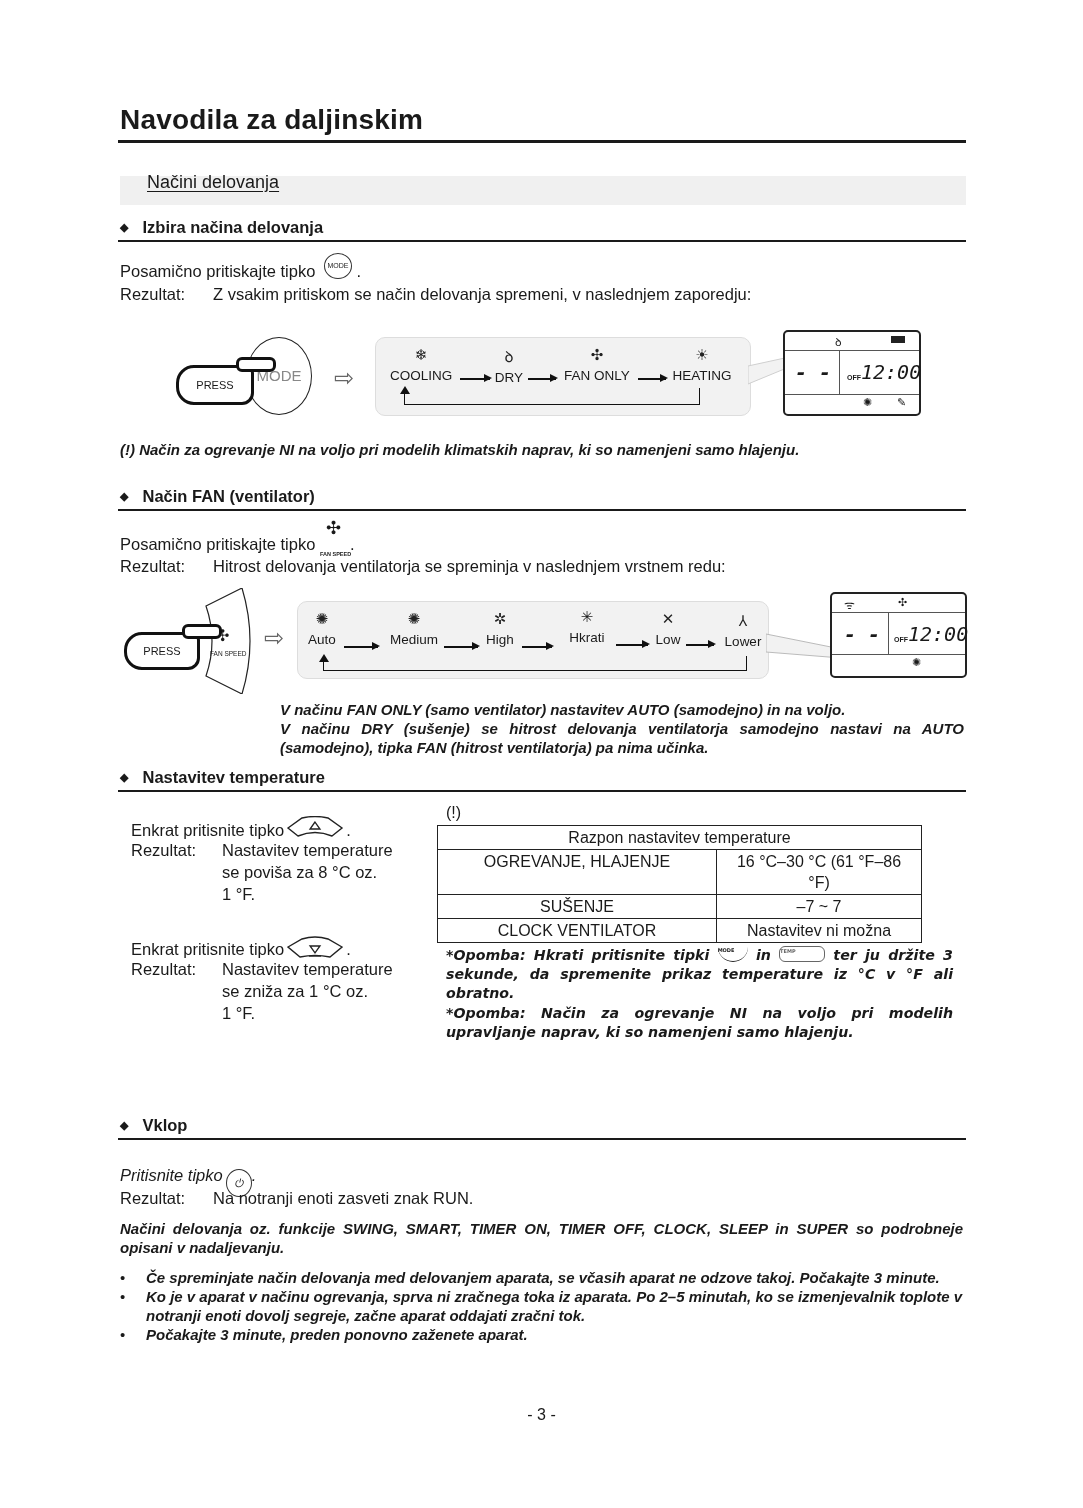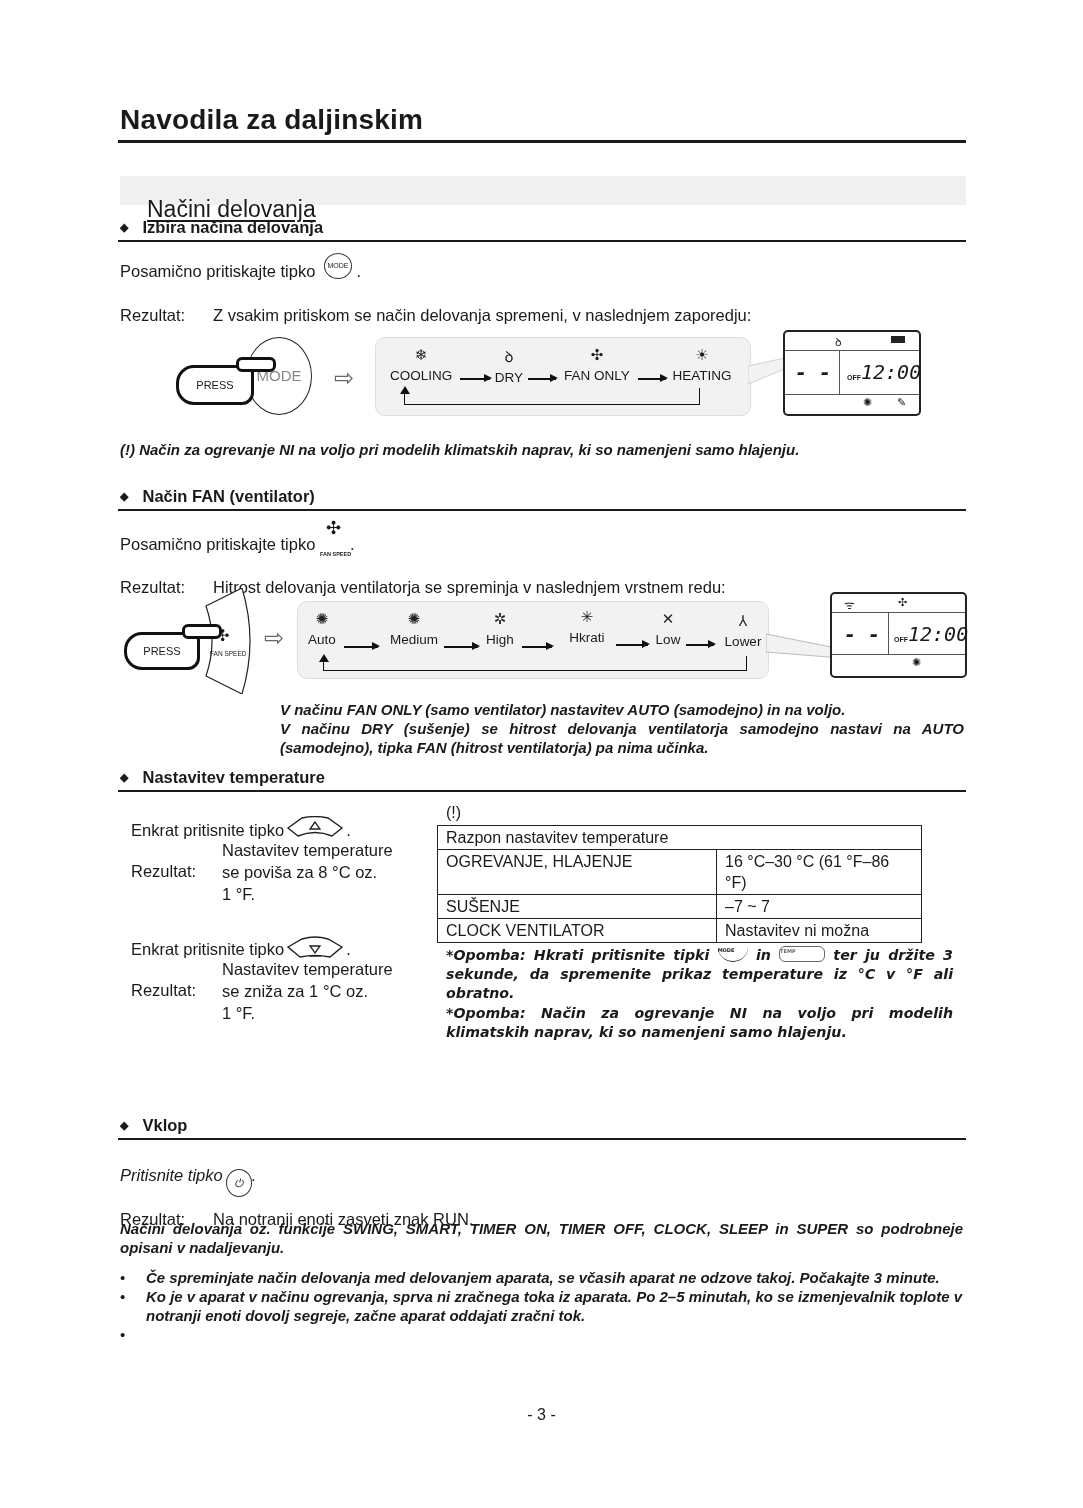--- a/index.html
+++ b/index.html
@@ -1,26 +1,26 @@
 <!DOCTYPE html>
 <html><head>
 <meta charset="utf-8">
 <style>
   html, body { margin:0; padding:0; background:#ffffff; }
   body { width:1083px; height:1508px; position:relative; font-family:"Liberation Sans", sans-serif; color:#1a1a1a; overflow:hidden; }
   .abs { position:absolute; }
   .title { left:120px; top:104px; font-size:28px; font-weight:bold; letter-spacing:0.2px; }
   .title-rule { left:118px; top:140px; width:848px; height:3px; background:#1a1a1a; }
   .section-band { left:120px; top:176px; width:846px; height:29px; background:#f0f0f0; }
-  .section-title { left:147px; top:196px; font-size:23px; text-decoration:underline; text-underline-offset:3px; }
+  .section-title { left:147px; top:172px; font-size:18px; text-decoration:underline; text-underline-offset:3px; }
   .sub { left:120px; font-size:16.5px; font-weight:bold; display:flex; align-items:center; }
   .sub .dia { font-size:11px; margin-right:14px; }
   .rule { left:118px; width:848px; height:1.5px; background:#1a1a1a; }
   .txt { font-size:16.5px; line-height:22px; white-space:nowrap; }
-  .lbl { display:inline-block; width:93px;margin-top:21px; }
+  .lbl { display:inline-block; width:93px; }
   .ital { font-style:italic; font-weight:bold; font-size:15px; line-height:19px; }
   .just { text-align:justify; text-align-last:left; }
   .btn-circle { display:inline-block; width:26px; height:24px; border:1.2px solid #333; border-radius:50%; font-size:7px; text-align:center; line-height:24px; vertical-align:middle; margin-left:4px; }
   .panel { background:#f2f2f2; border:1px solid #ddd; border-radius:10px; }
   .mode-item { position:absolute; font-size:13.5px; text-align:center; }
   .mode-item .ic { display:block; font-size:15px; margin-bottom:4px; color:#222; }
   .arrow-line { position:absolute; height:1.5px; background:#111; }
   .arrow-line:after { content:""; position:absolute; right:-2px; top:-4px; border-left:8px solid #111; border-top:4.5px solid transparent; border-bottom:4.5px solid transparent; }
   .lcd { border:2px solid #222; border-radius:5px; background:#fff; }
   .seg { font-family:"DejaVu Sans Mono", monospace; font-style:italic; }
@@ -213,21 +213,21 @@
 <div class="abs txt" style="left:131px; top:958px;">
   <span class="lbl">Rezultat:</span>
 </div>
 <div class="abs txt" style="left:222px; top:958px; line-height:22px;">
   <div>Nastavitev temperature</div>
   <div>se zniža za 1 °C oz.</div>
   <div>1 °F.</div>
 </div>
 
 <div class="abs" style="left:446px; top:804px; font-size:16px;">(!)</div>
-<table class="abs range" style="left:437px; top:825px; width:485px;">
+<table class="abs range" style="left:437px; top:825px; width:485px;text-align:center;">
   <tbody>
       <tr>
     <td colspan="2">Razpon nastavitev temperature</td>
   </tr>
   <tr>
     <td style="width:262px;">OGREVANJE, HLAJENJE</td>
     <td style="white-space:normal;">16 °C–30 °C    (61 °F–86 °F)</td>
   </tr>
   <tr>
     <td>SUŠENJE</td>
@@ -241,21 +241,21 @@
   </table>
 
 <div class="abs" style="left:446px; top:946px; width:507px; font-family:'DejaVu Sans', sans-serif; font-style:italic; font-weight:bold; font-size:14.2px; line-height:19.2px;">
   <div class="just">
     <span>*Opomba: Hkrati pritisnite tipki</span>
     <span style="display:inline-block; width:30px; height:15px; border-bottom:1.3px solid #222; border-radius:0 0 15px 15px; font-size:5px; font-style:normal; text-align:center; vertical-align:top; line-height:8px;">MODE</span>
     <span>in</span>
     <span style="display:inline-block; width:44px; height:14px; border:1px solid #666; border-radius:6px; font-size:5px; font-style:normal; text-align:center; vertical-align:top; line-height:8px; color:#666;">TEMP</span>
     <span>ter ju držite 3 sekunde, da spremenite prikaz temperature iz °C v °F ali obratno.</span>
   </div>
-  <div class="just">*Opomba: Način za ogrevanje NI na voljo pri modelih klimatskih naprav, ki so namenjeni samo hlajenju.</div>
+  <div class="just">*Opomba: Način za ogrevanje NI na voljo pri modelih upravljanje naprav, ki so namenjeni samo hlajenju.</div>
 </div>
 
 <div class="abs sub" style="top:1116px;">
   <span class="dia">◆</span>
   <span>Vklop</span>
 </div>
 <div class="abs rule" style="top:1138px;"></div>
 
 <div class="abs txt" style="left:120px; top:1164px;font-style:italic;">
   <span>Pritisnite tipko</span><span style="display:inline-block; width:24px; height:26px; border:1.2px solid #333; border-radius:50%; font-size:11px; text-align:center; line-height:26px; vertical-align:-6px; margin-left:3px;">⏻</span>.
@@ -270,16 +270,17 @@
   <div class="bullet-row">
       <span class="b">•</span>
       <span>Če spreminjate način delovanja med delovanjem aparata, se včasih aparat ne odzove takoj. Počakajte 3 minute.</span>
     </div>
   <div class="bullet-row">
       <span class="b">•</span>
       <span>Ko je v aparat v načinu ogrevanja, sprva ni zračnega toka iz aparata. Po 2–5 minutah, ko se izmenjevalnik toplote v notranji enoti dovolj segreje, začne aparat oddajati zračni tok.</span>
     </div>
   <div class="bullet-row">
       <span class="b">•</span>
+      <span>Počakajte 3 minute, preden ponovno zaženete aparat.</span>
     </div>
 </div>
 
 <div class="abs" style="left:0; top:1406px; width:1083px; text-align:center; font-size:16px;">- 3 -</div>
 
 </body></html>

